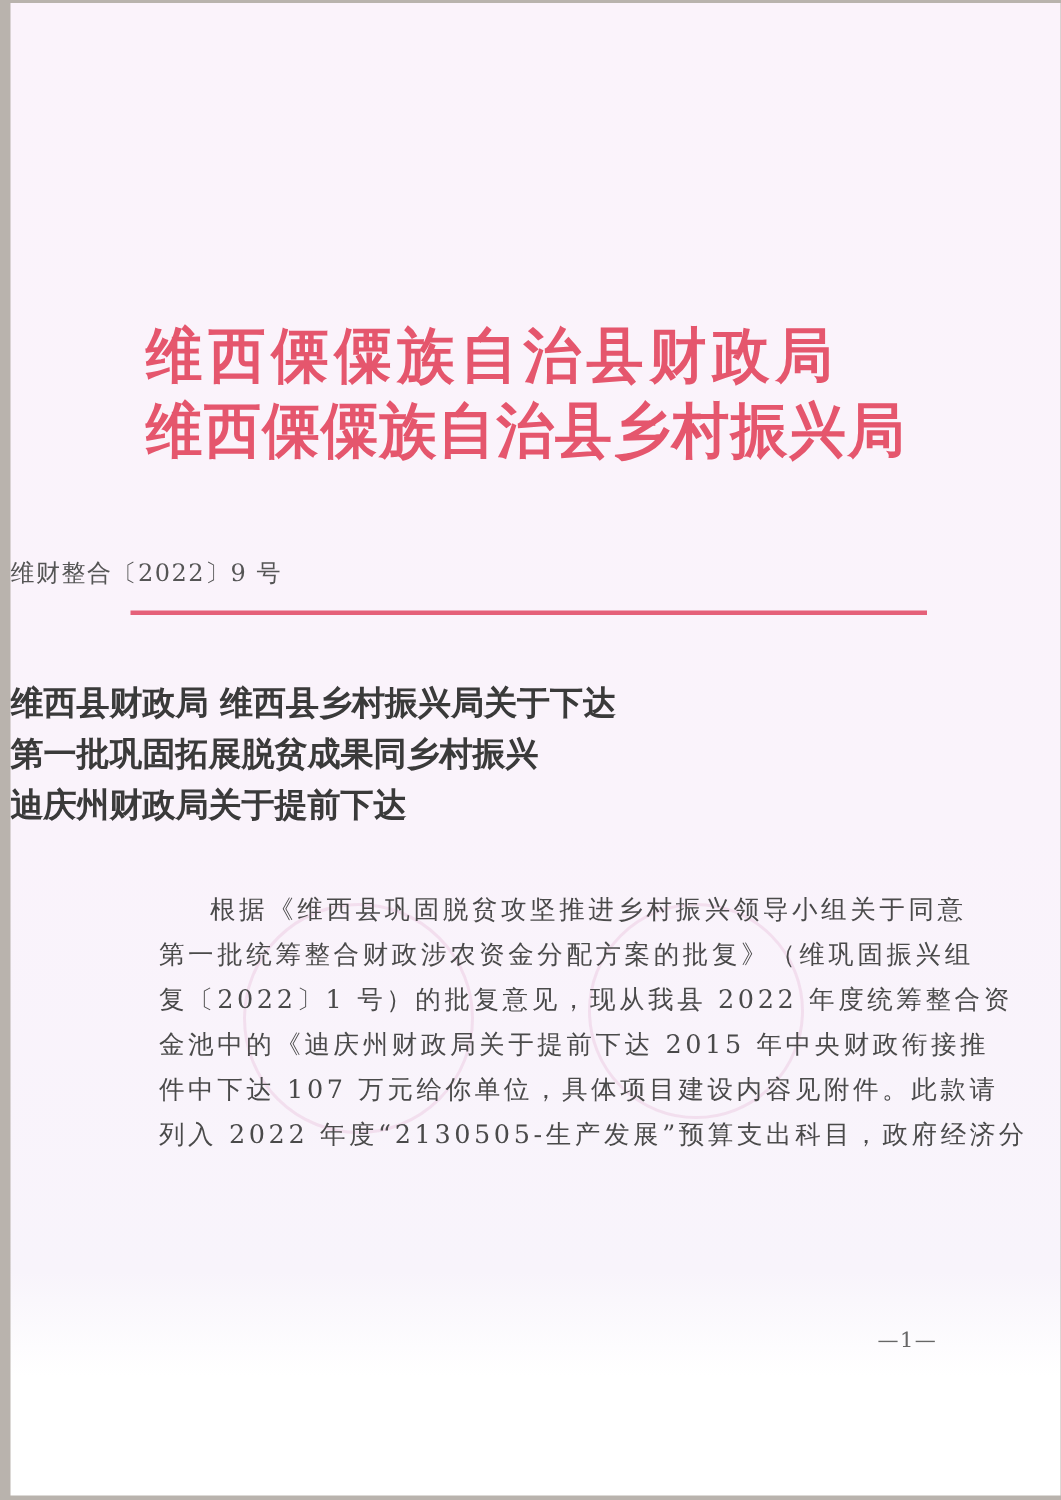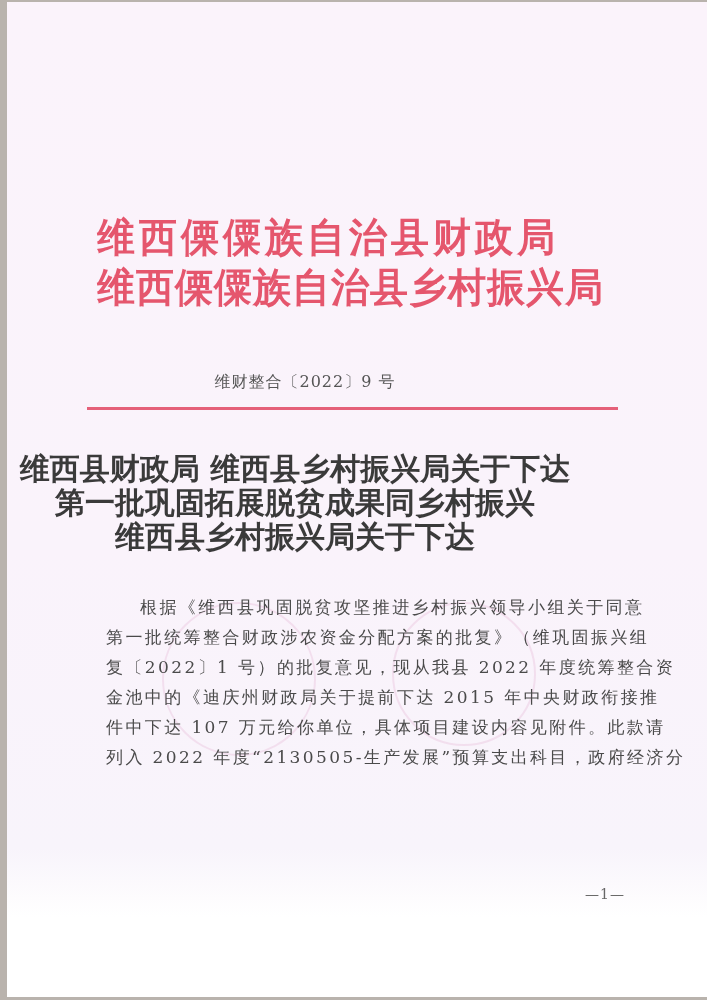--- a/index.html
+++ b/index.html
@@ -30,31 +30,31 @@
       transform: scaleY(1.05);
     }
     .header-org .line.l1 { letter-spacing: 4px; }
     .header-wenjian {
       position: absolute; left: 533px; top: 240px;
       color: #e5566d; font-weight: bold; font-size: 56px; line-height: 60px;
       letter-spacing: -2px;
       font-family: "DejaVu Serif", "Liberation Serif", serif;
     }
     .doc-number {
-      position: absolute; left: 0; width: 596px; top: 370px; text-align: center;
+      position: absolute; left: 0; width: 596px; top: 370px; text-align: left;
       color: #555; font-size: 16px; letter-spacing: 1px;
       font-family: "DejaVu Serif", "Liberation Serif", serif;
     }
     .red-rule {
       position: absolute; left: 80px; top: 405px; width: 531px; height: 3px;
       background: #e56079;
     }
     .title {
-      position: absolute; left: 0; width: 576px; top: 450px; text-align: center;
-      color: #3a3a3a; font-weight: bold; font-size: 30px; line-height: 34px;
+      position: absolute; left: 0; width: 576px; top: 450px; 
+      color: #3a3a3a; font-weight: bold; font-size: 22px; line-height: 34px;
       font-family: "DejaVu Serif", "Liberation Serif", serif;
     }
     .title div { white-space: nowrap; }
     .body-text {
       position: absolute; left: 99px; top: 590px; width: 515px;
       color: #4a4a4a; font-size: 17px; line-height: 30px;
       font-family: "DejaVu Serif", "Liberation Serif", serif;
     }
     .body-text .salutation { white-space: nowrap; letter-spacing: 3px; }
     .body-text .para-line { white-space: nowrap; text-align: justify; letter-spacing: 2.4px; }
@@ -77,21 +77,21 @@
     <div class="line l1">维西傈僳族自治县财政局</div>
     <div class="line l2">维西傈僳族自治县乡村振兴局</div>
   </div>
 
   <div class="doc-number">维财整合〔2022〕9 号</div>
   <div class="red-rule"></div>
 
   <div class="title">
     <div>维西县财政局  维西县乡村振兴局关于下达</div>
     <div>第一批巩固拓展脱贫成果同乡村振兴</div>
-    <div>维西县乡村振兴局关于下达</div>
+    <div>迪庆州财政局关于提前下达</div>
   </div>
 
   <div class="body-text">
     <div class="para-line first">根据《维西县巩固脱贫攻坚推进乡村振兴领导小组关于同意</div>
     <div class="para-line">第一批统筹整合财政涉农资金分配方案的批复》（维巩固振兴组</div>
     <div class="para-line">复〔2022〕1 号）的批复意见，现从我县 2022 年度统筹整合资</div>
     <div class="para-line">金池中的《迪庆州财政局关于提前下达 2015 年中央财政衔接推</div>
     <div class="para-line">件中下达 107 万元给你单位，具体项目建设内容见附件。此款请</div>
     <div class="para-line">列入 2022 年度“2130505-生产发展”预算支出科目，政府经济分</div>
   </div>

